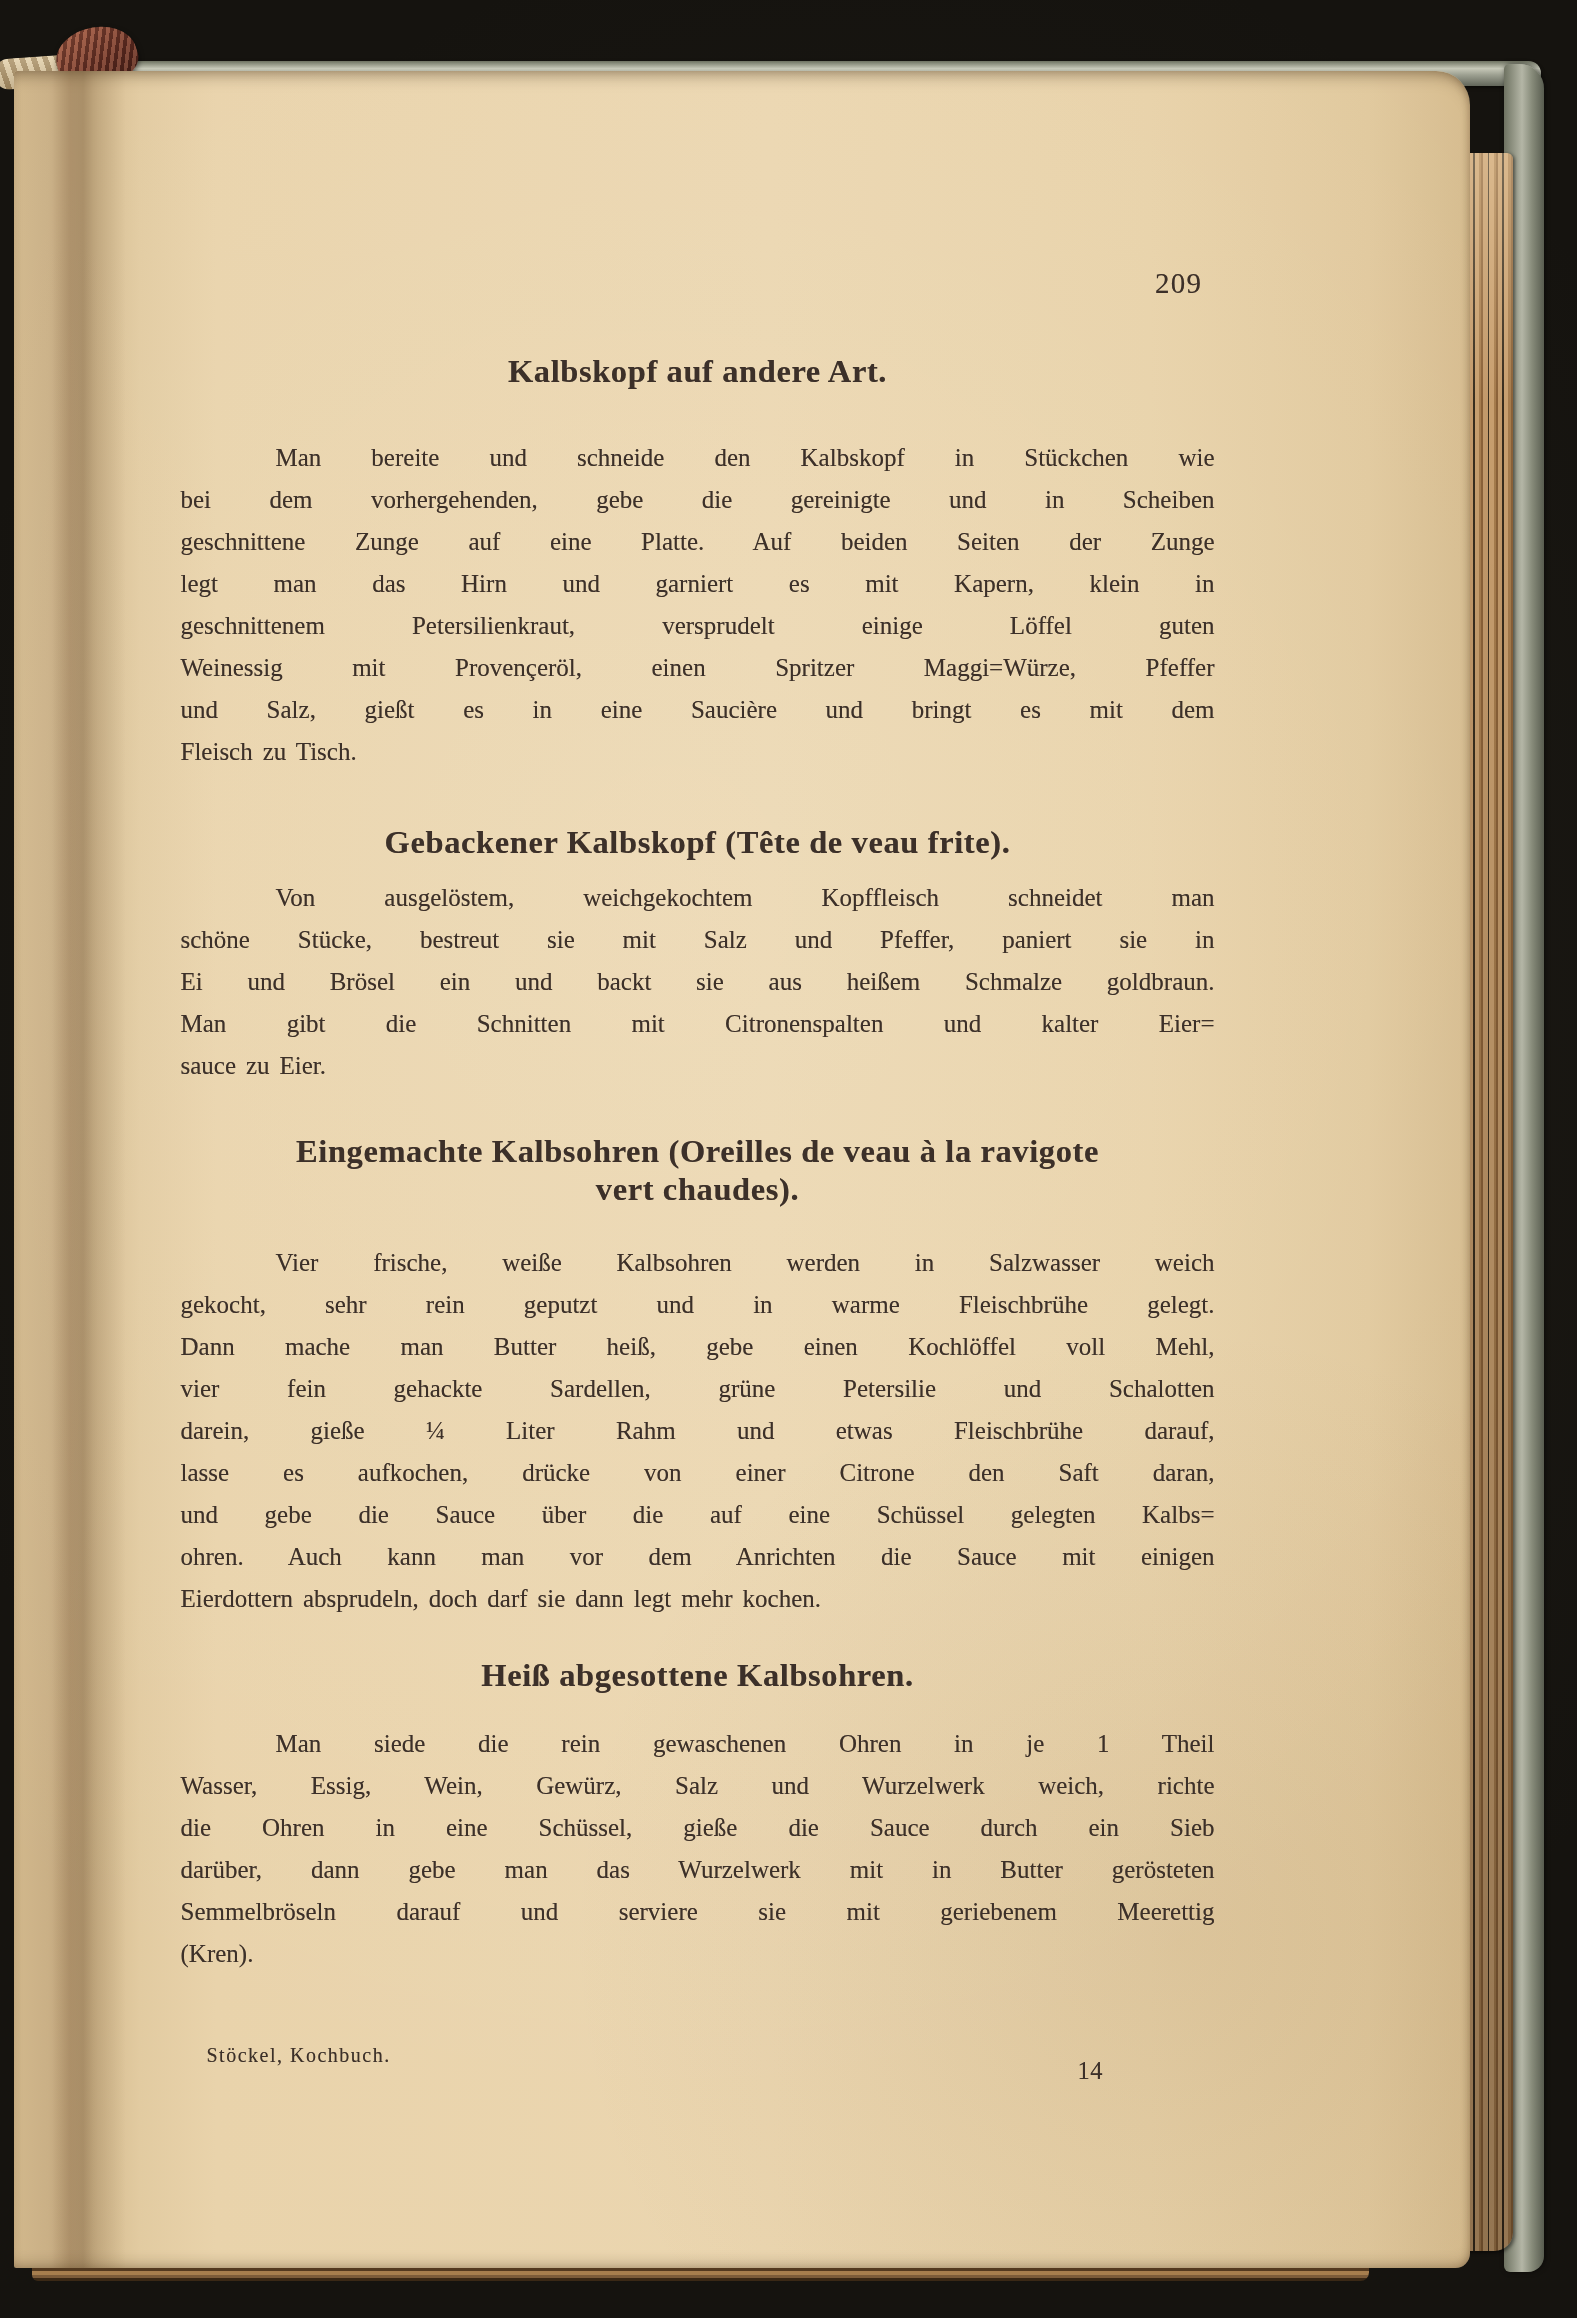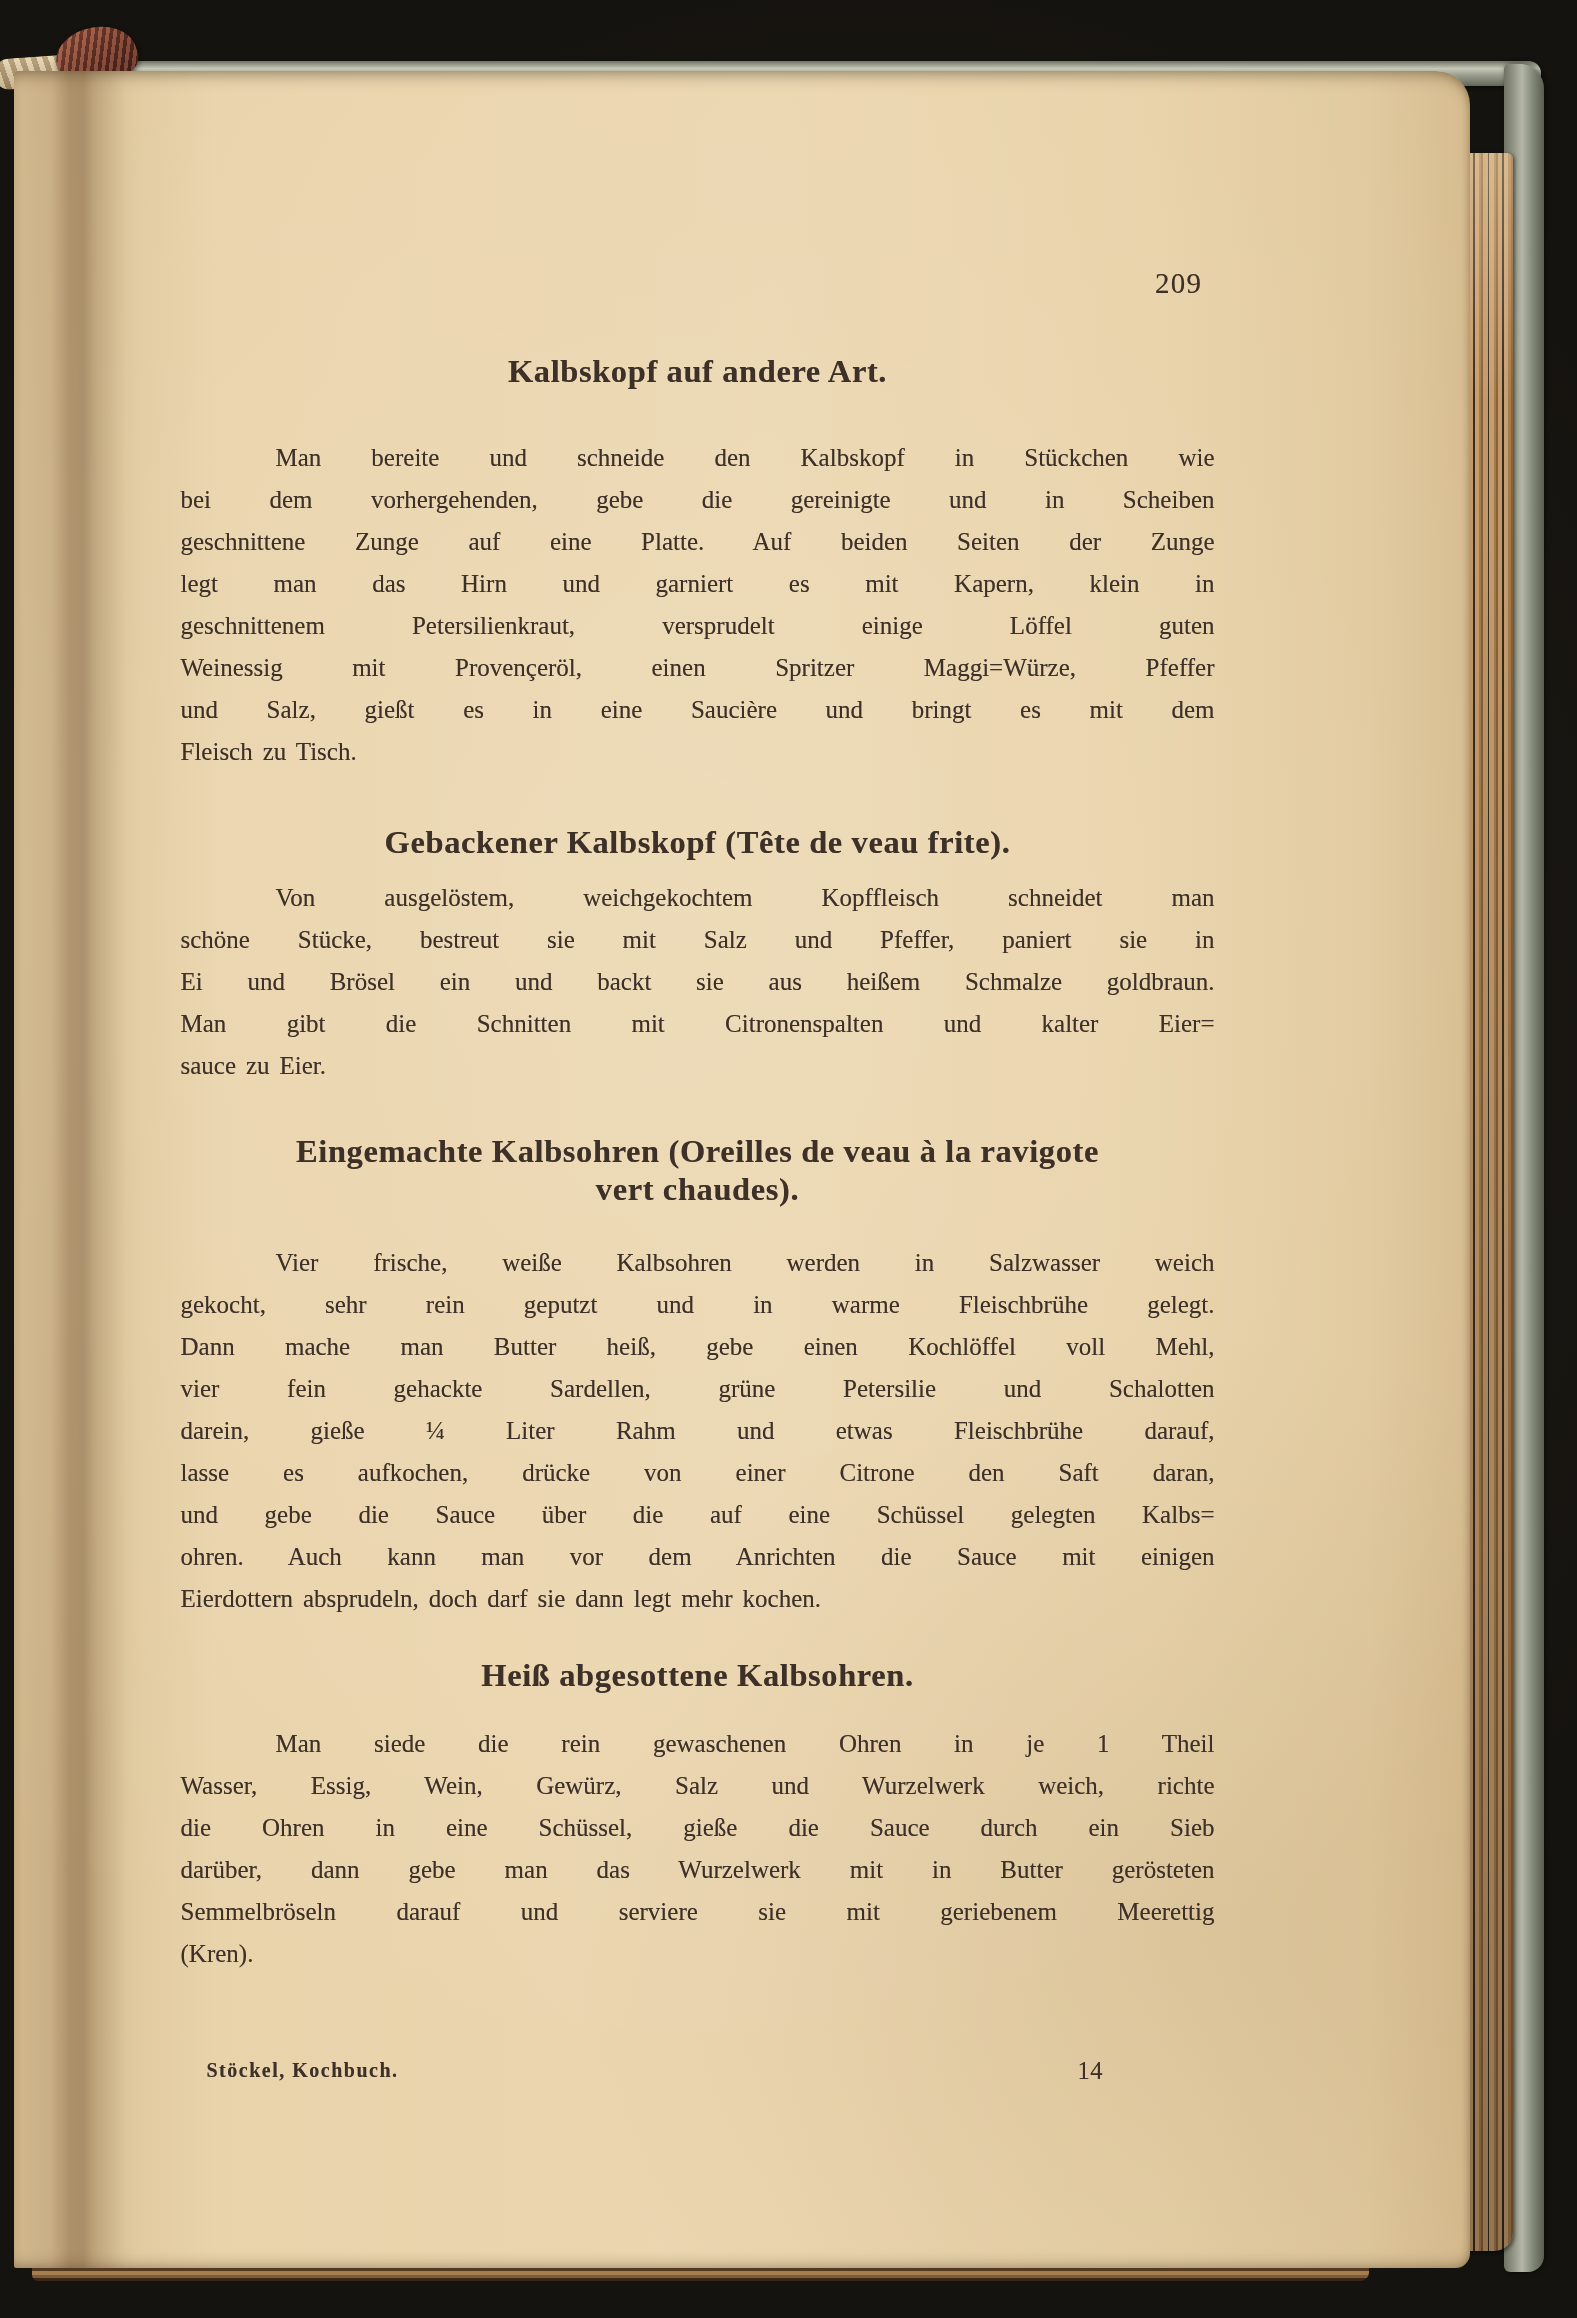--- a/index.html
+++ b/index.html
@@ -128,24 +128,23 @@
   #sec-2 .recipe-paragraph { margin-top: 34px; }
   #sec-3 .recipe-heading { margin-top: 36px; }
   #sec-3 .recipe-paragraph { margin-top: 29.4px; }
 
   
   #page-footer {
     position: absolute; left: 167px; top: 1970px; width: 1034px; height: 43px;
     color: var(--color-ink, #3c3029);
   }
   #footer-publisher {
-    position: absolute; left: 26px; top: 18px;
+    position: absolute; left: 26px; top: 3px;
     font-size: 20px; letter-spacing: 1.5px;
     text-shadow: 0 0 0.6px rgba(60,47,38,0.45);
-    font-weight: bold;
   }
   #footer-signature {
     position: absolute; left: 897px; top: 16px;
     font-size: 24.5px; letter-spacing: 0.6px;
     text-shadow: 0 0 0.6px rgba(60,47,38,0.45);
   }
 </style>
 </head>
 <body>
 

